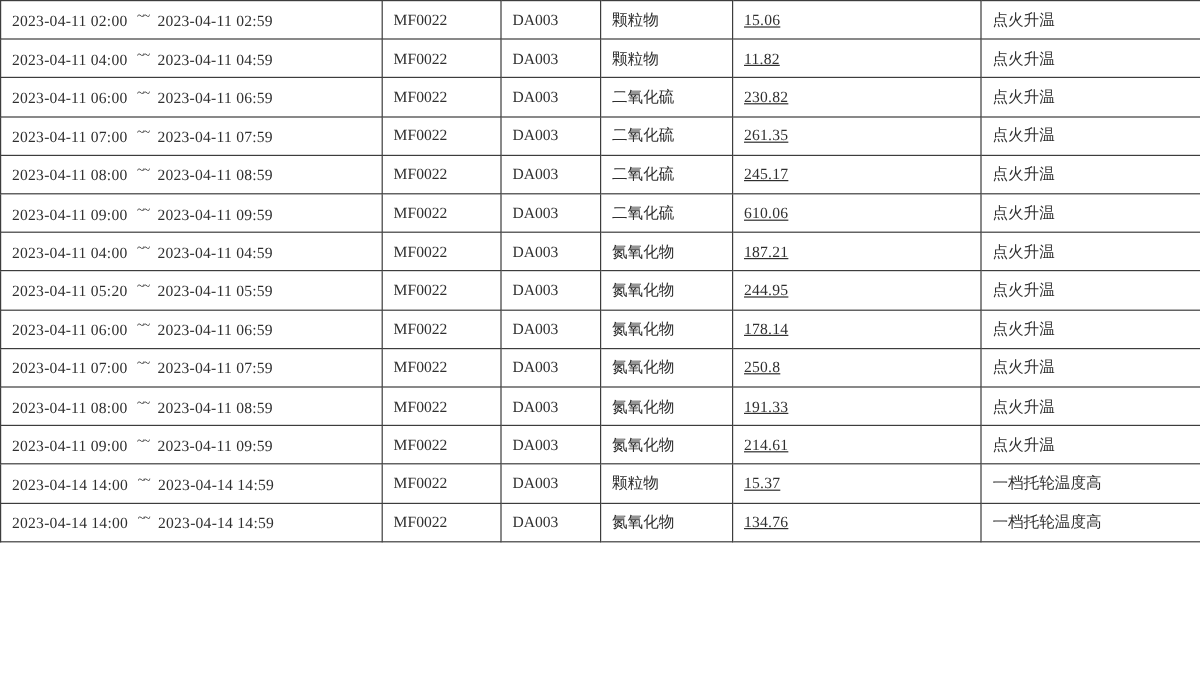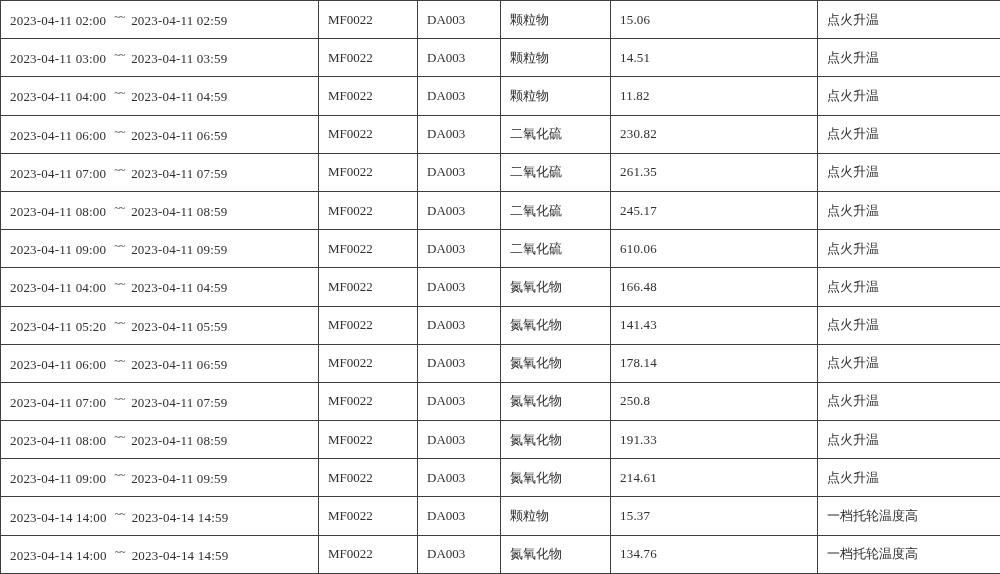--- a/index.html
+++ b/index.html
@@ -11,36 +11,36 @@
     overflow: hidden;
     font-family: "Liberation Serif", "DejaVu Serif", serif;
   }
   .page {
     width: 1000px;
     height: 574px;
     background: #ffffff;
   }
   table.data-table {
     width: 1000px;
-    height: 574px;
+    height: 452px;
     border-collapse: collapse;
     table-layout: fixed;
   }
   table.data-table td {
     border: 1px solid #3d3d3d;
     padding: 0 0 0 9px;
     font-size: 13px;
     color: #2f2f2f;
     vertical-align: middle;
     white-space: nowrap;
     overflow: hidden;
     background: #ffffff;
   }
   td.col-time   { letter-spacing: 0.2px; }
-  td.col-value  { letter-spacing: 0.2px; }
+  td.col-value  { letter-spacing: 0.2px; text-decoration: underline; }
   .sep {
     display: inline-block;
     font-size: 11px;
     vertical-align: 5px;
     letter-spacing: -1px;
     margin: 0 7px 0 8px;
     color: #2f2f2f;
   }
 </style>
 </head>
@@ -61,30 +61,20 @@
     <td class="col-time">
       <span>2023-04-11 02:00</span><span class="sep">~~</span><span>2023-04-11 02:59</span>
     </td>
     <td class="col-station">MF0022</td>
     <td class="col-device">DA003</td>
     <td class="col-pollutant">颗粒物</td>
     <td class="col-value">15.06</td>
     <td class="col-reason">点火升温</td>
   </tr>
 
-  <tr>
-    <td class="col-time">
-      <span>2023-04-11 03:00</span><span class="sep">~~</span><span>2023-04-11 03:59</span>
-    </td>
-    <td class="col-station">MF0022</td>
-    <td class="col-device">DA003</td>
-    <td class="col-pollutant">颗粒物</td>
-    <td class="col-value">14.51</td>
-    <td class="col-reason">点火升温</td>
-  </tr>
 
   <tr>
     <td class="col-time">
       <span>2023-04-11 04:00</span><span class="sep">~~</span><span>2023-04-11 04:59</span>
     </td>
     <td class="col-station">MF0022</td>
     <td class="col-device">DA003</td>
     <td class="col-pollutant">颗粒物</td>
     <td class="col-value">11.82</td>
     <td class="col-reason">点火升温</td>
@@ -134,32 +124,32 @@
     <td class="col-reason">点火升温</td>
   </tr>
 
   <tr>
     <td class="col-time">
       <span>2023-04-11 04:00</span><span class="sep">~~</span><span>2023-04-11 04:59</span>
     </td>
     <td class="col-station">MF0022</td>
     <td class="col-device">DA003</td>
     <td class="col-pollutant">氮氧化物</td>
-    <td class="col-value">166.48</td>
+    <td class="col-value">187.21</td>
     <td class="col-reason">点火升温</td>
   </tr>
 
   <tr>
     <td class="col-time">
       <span>2023-04-11 05:20</span><span class="sep">~~</span><span>2023-04-11 05:59</span>
     </td>
     <td class="col-station">MF0022</td>
     <td class="col-device">DA003</td>
     <td class="col-pollutant">氮氧化物</td>
-    <td class="col-value">141.43</td>
+    <td class="col-value">244.95</td>
     <td class="col-reason">点火升温</td>
   </tr>
 
   <tr>
     <td class="col-time">
       <span>2023-04-11 06:00</span><span class="sep">~~</span><span>2023-04-11 06:59</span>
     </td>
     <td class="col-station">MF0022</td>
     <td class="col-device">DA003</td>
     <td class="col-pollutant">氮氧化物</td>

